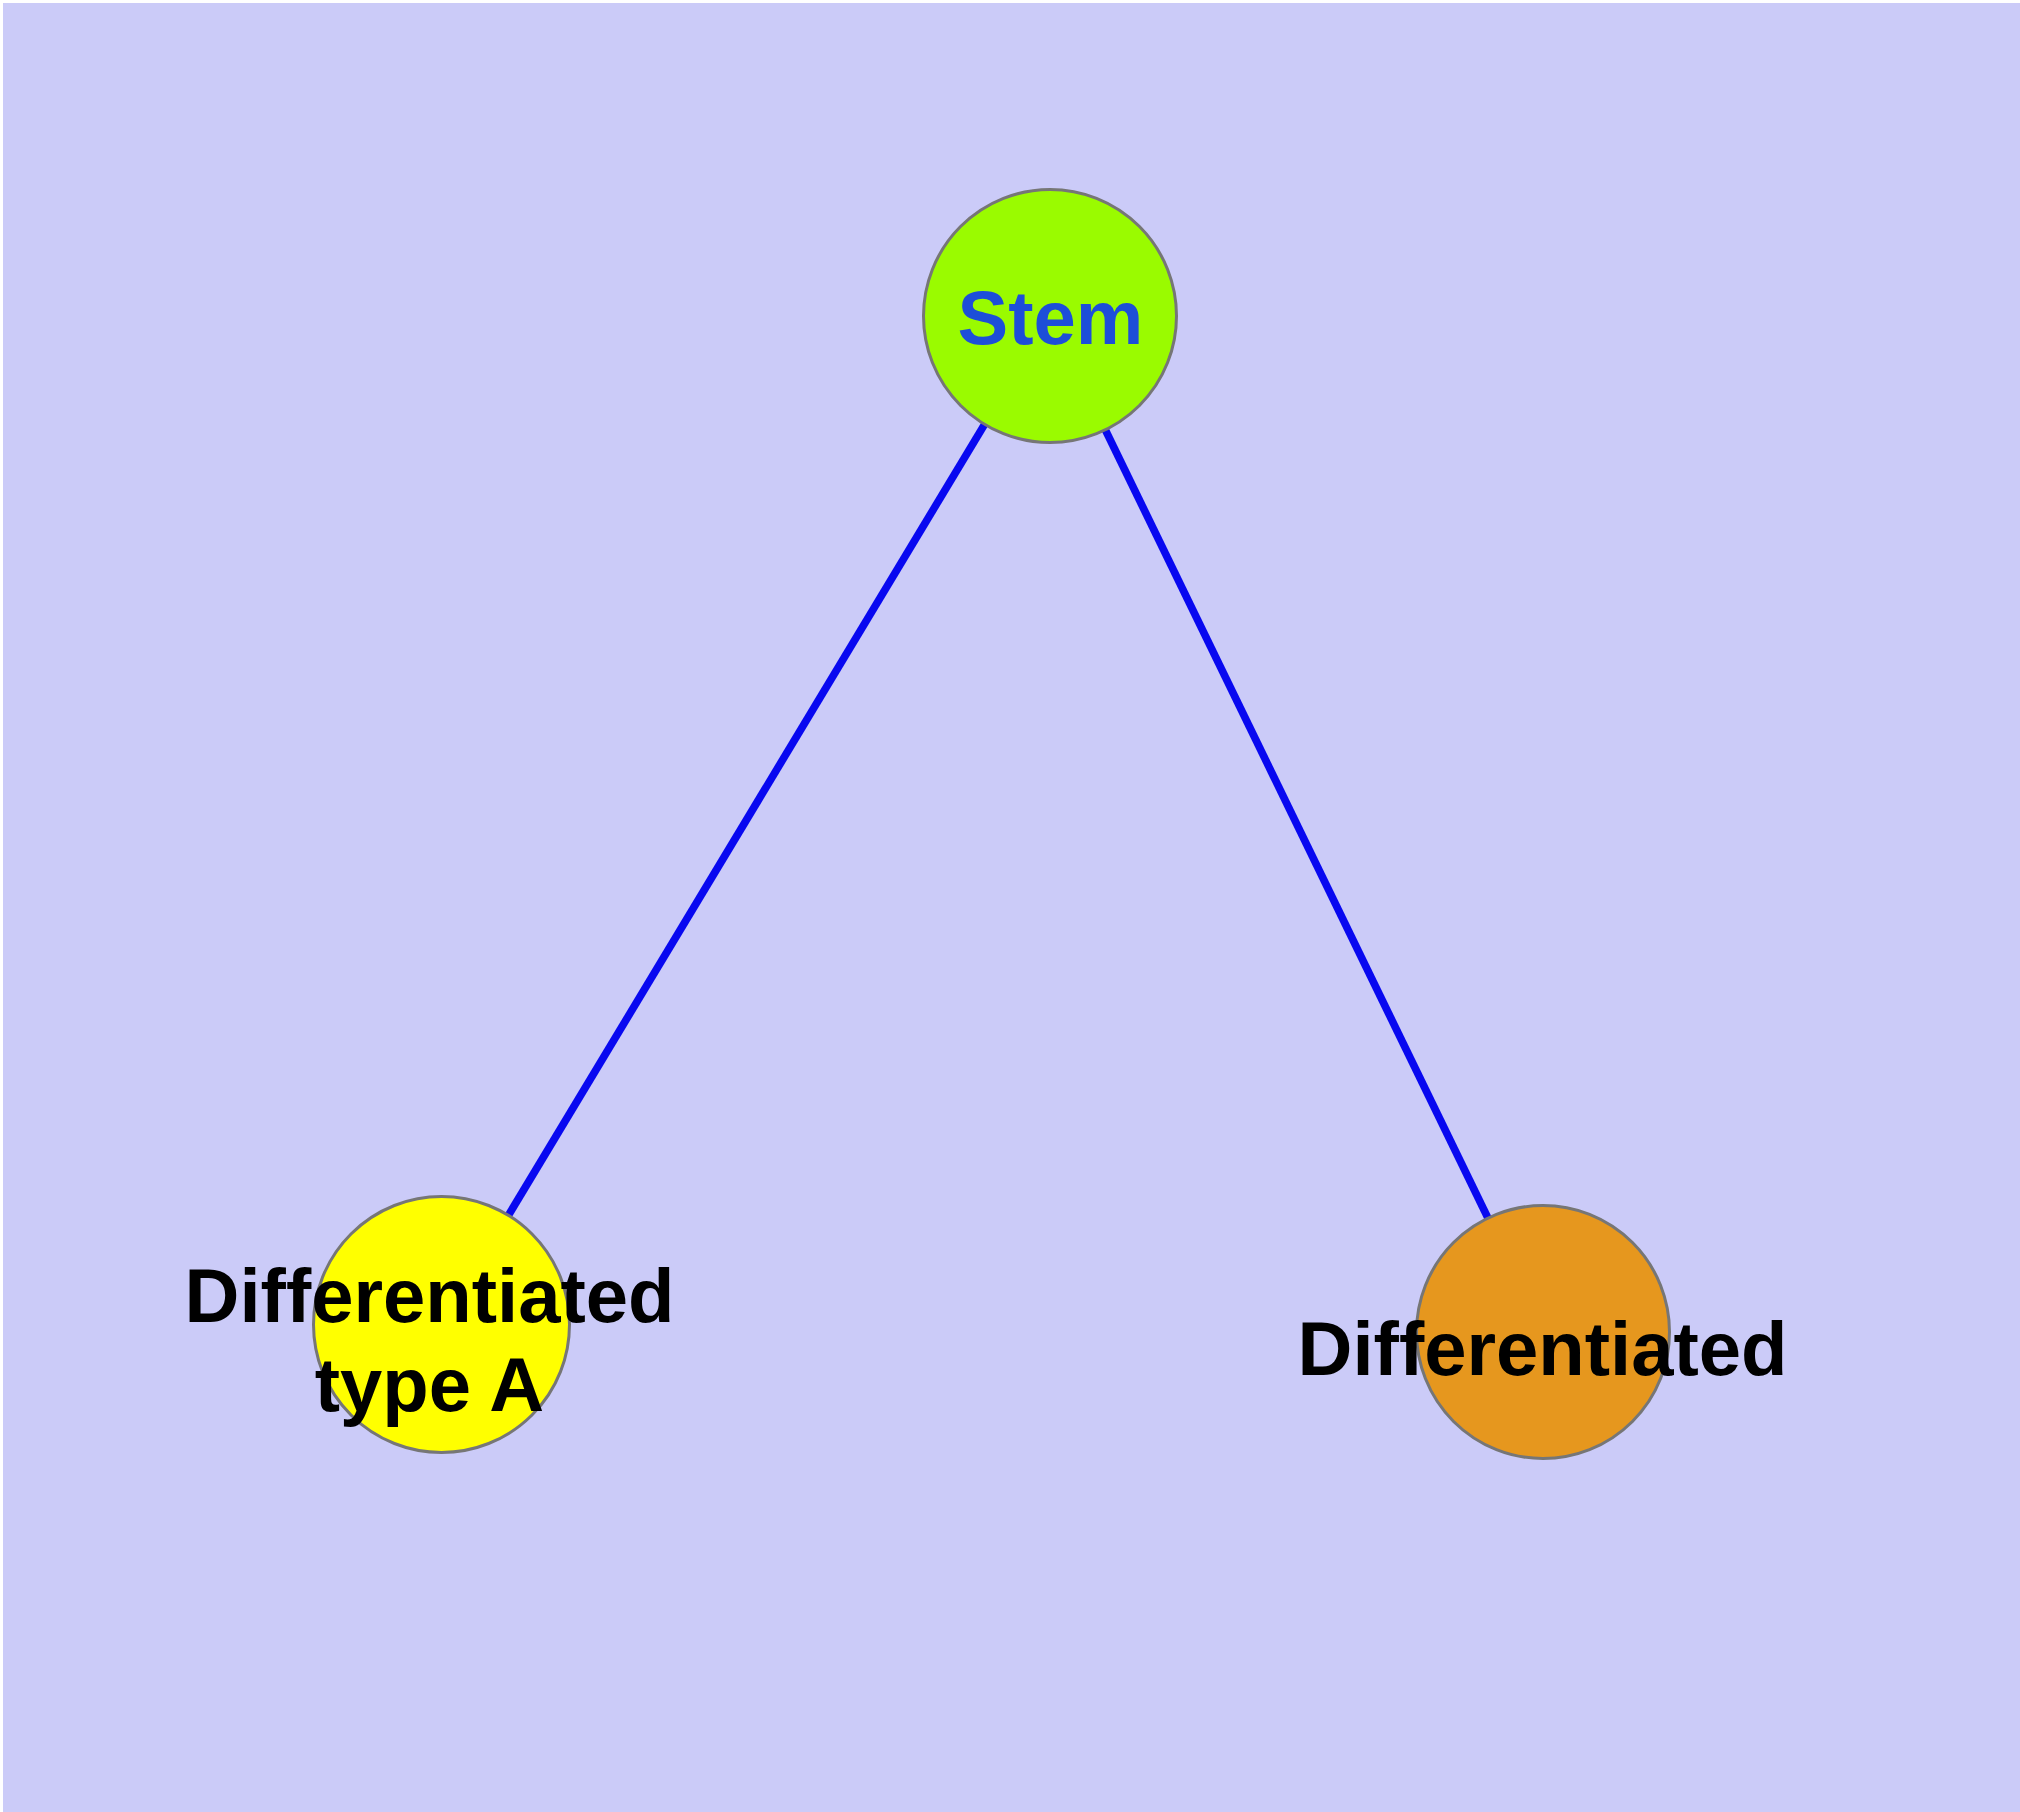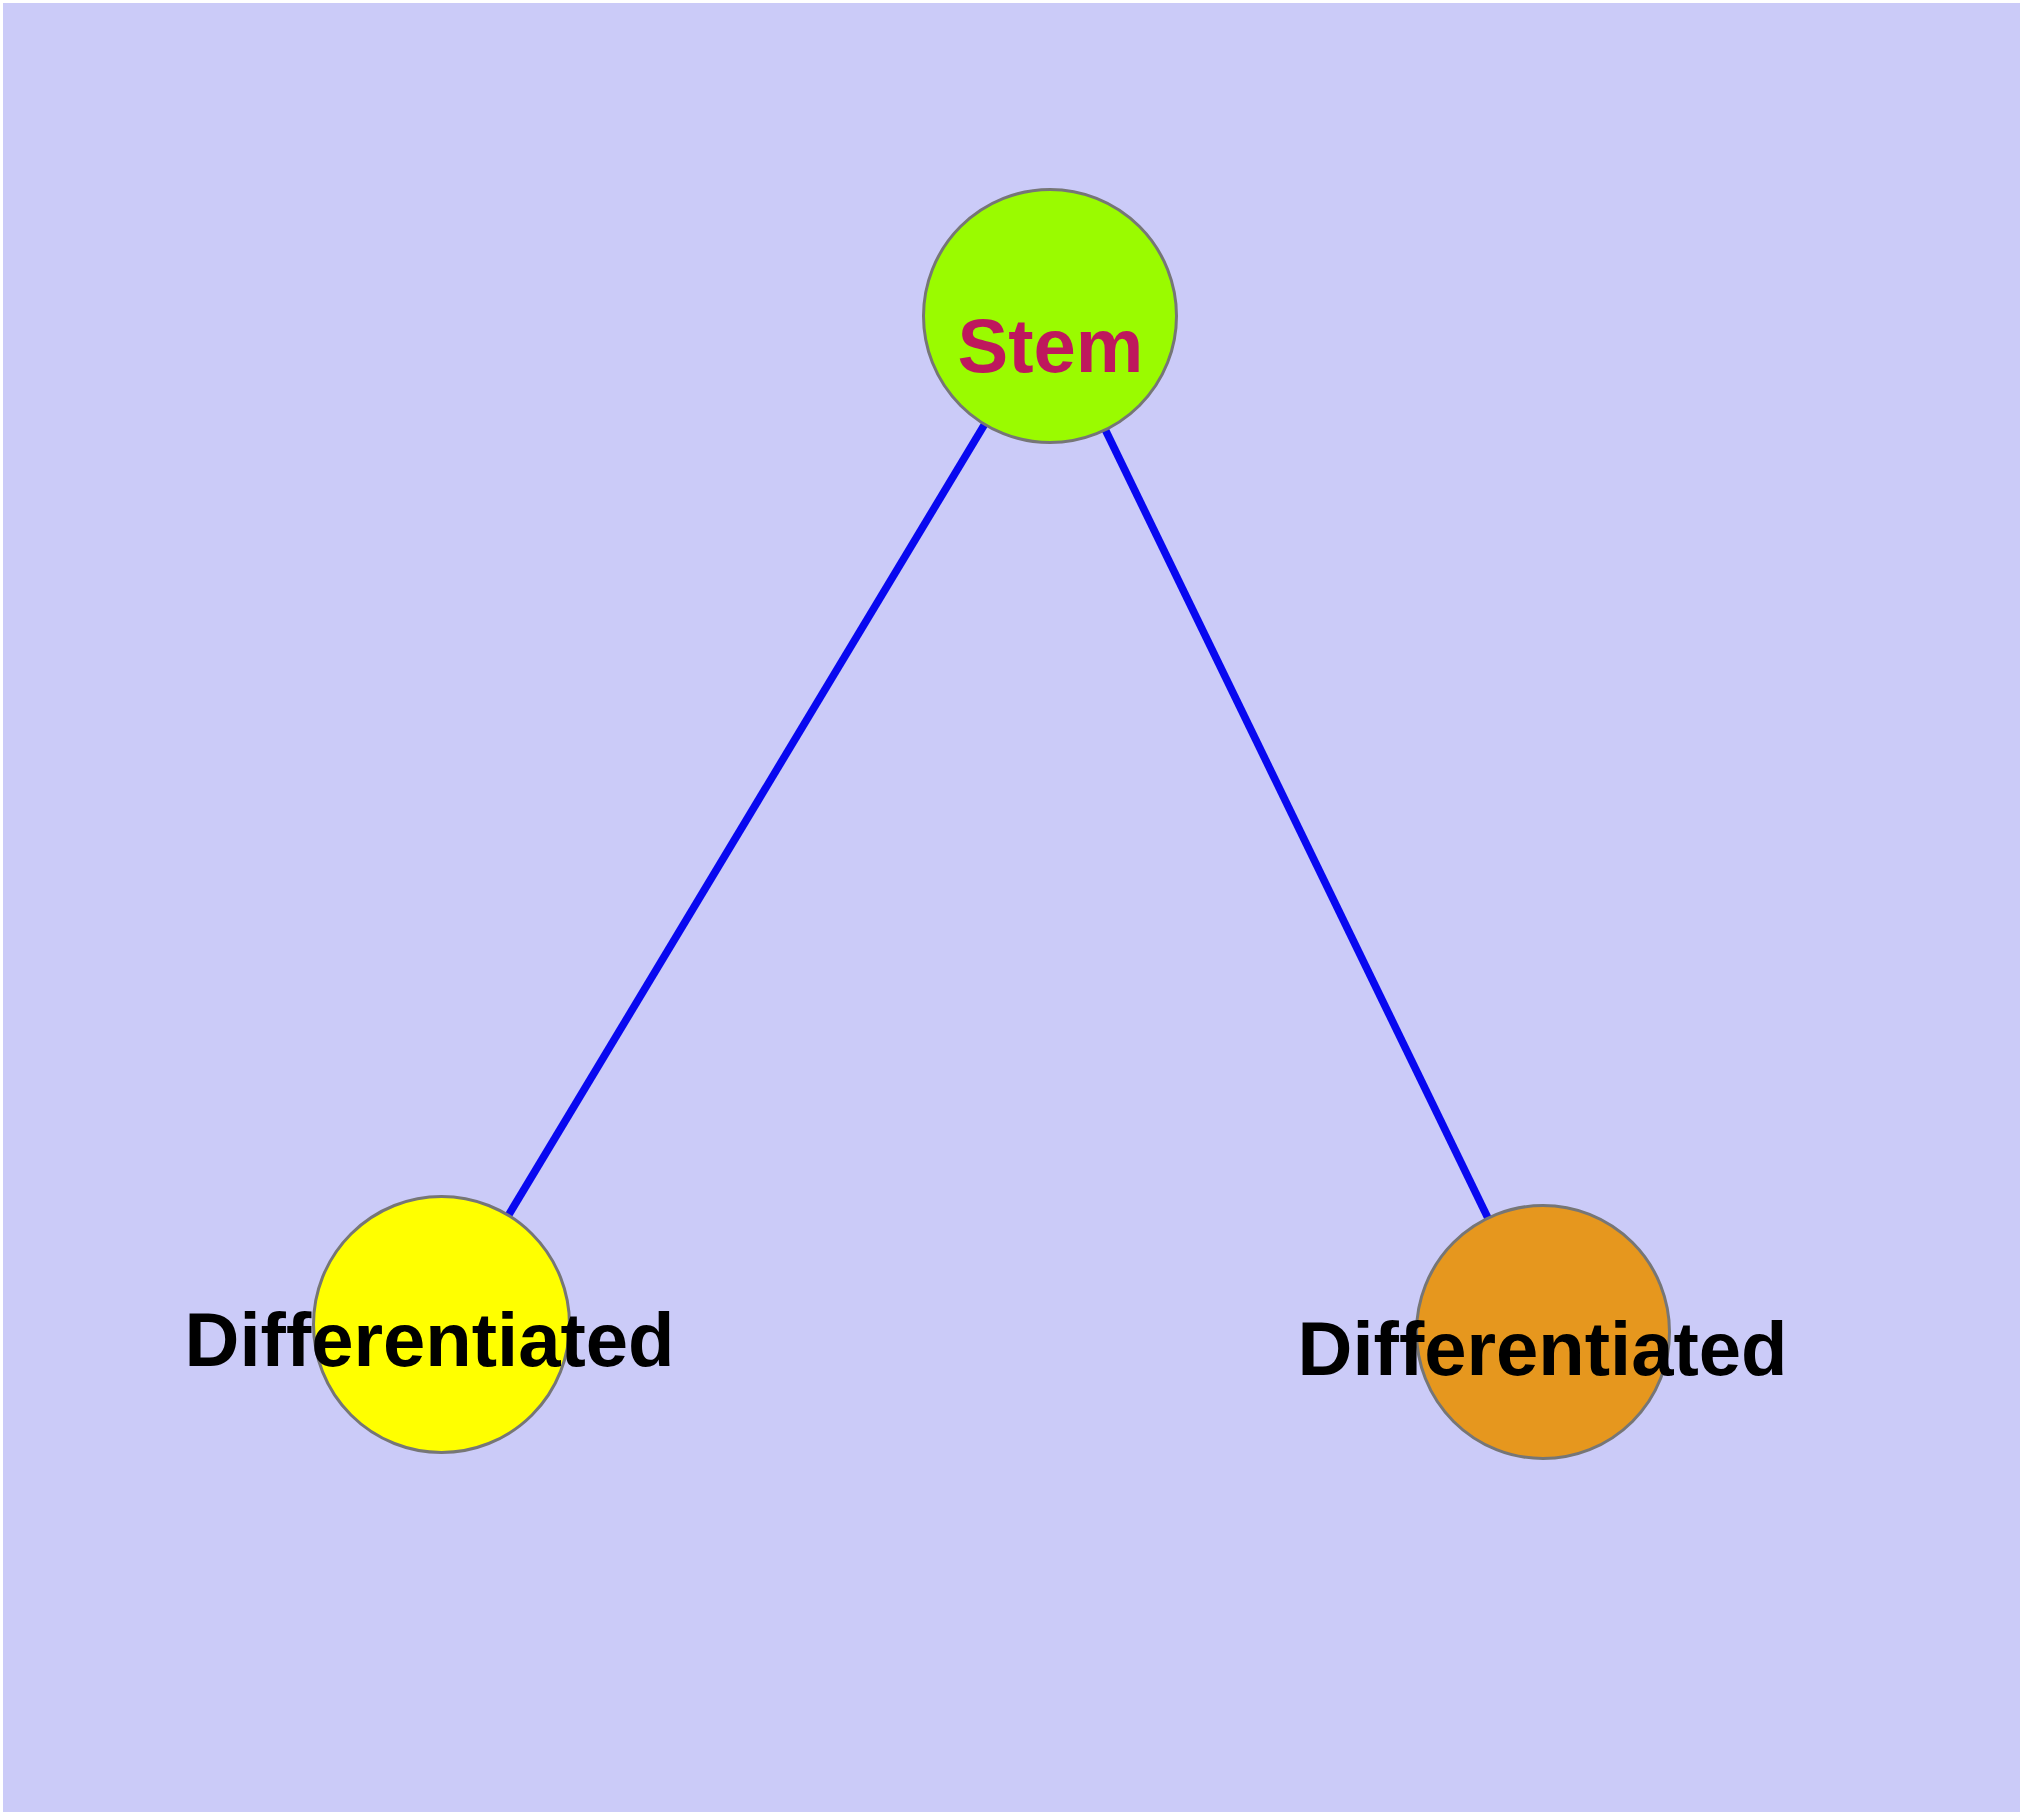--- a/index.html
+++ b/index.html
@@ -63,26 +63,27 @@
 
     <svg class="edges-svg" viewBox="0 0 2381 2134" xmlns="http://www.w3.org/2000/svg">
       <line x1="1235" y1="369" x2="518" y2="1560" stroke-width="9" stroke="#0808f0"></line>
       <line x1="1235" y1="369" x2="1817" y2="1568" stroke-width="9" stroke="#0808f0"></line>
     </svg>
 
     <div id="node-stem-circle" class="node-circle" style="background: rgb(154, 251, 0); border-color: rgb(118, 118, 118);"></div>
     <div id="node-type-a-circle" class="node-circle" style="background: rgb(255, 255, 0); border-color: rgb(118, 118, 118);"></div>
     <div id="node-type-b-circle" class="node-circle" style="background: rgb(230, 151, 30); border-color: rgb(118, 118, 118);"></div>
 
-    <div id="label-stem" class="node-label" style="color: #be185d; margin-top: 28px;">
+    <div id="label-stem" class="node-label" style="color: #1d4ed8;">
       <span>Stem</span>
     </div>
 
     <div id="label-type-a" class="node-label" style="color: rgb(0, 0, 0);">
       <span>Differentiated</span>
+      <span>type A</span>
     </div>
 
     <div id="label-type-b" class="node-label" style="color: rgb(0, 0, 0);">
       <span>Differentiated</span>
     </div>
 
   </div>
 </div>
 
 

